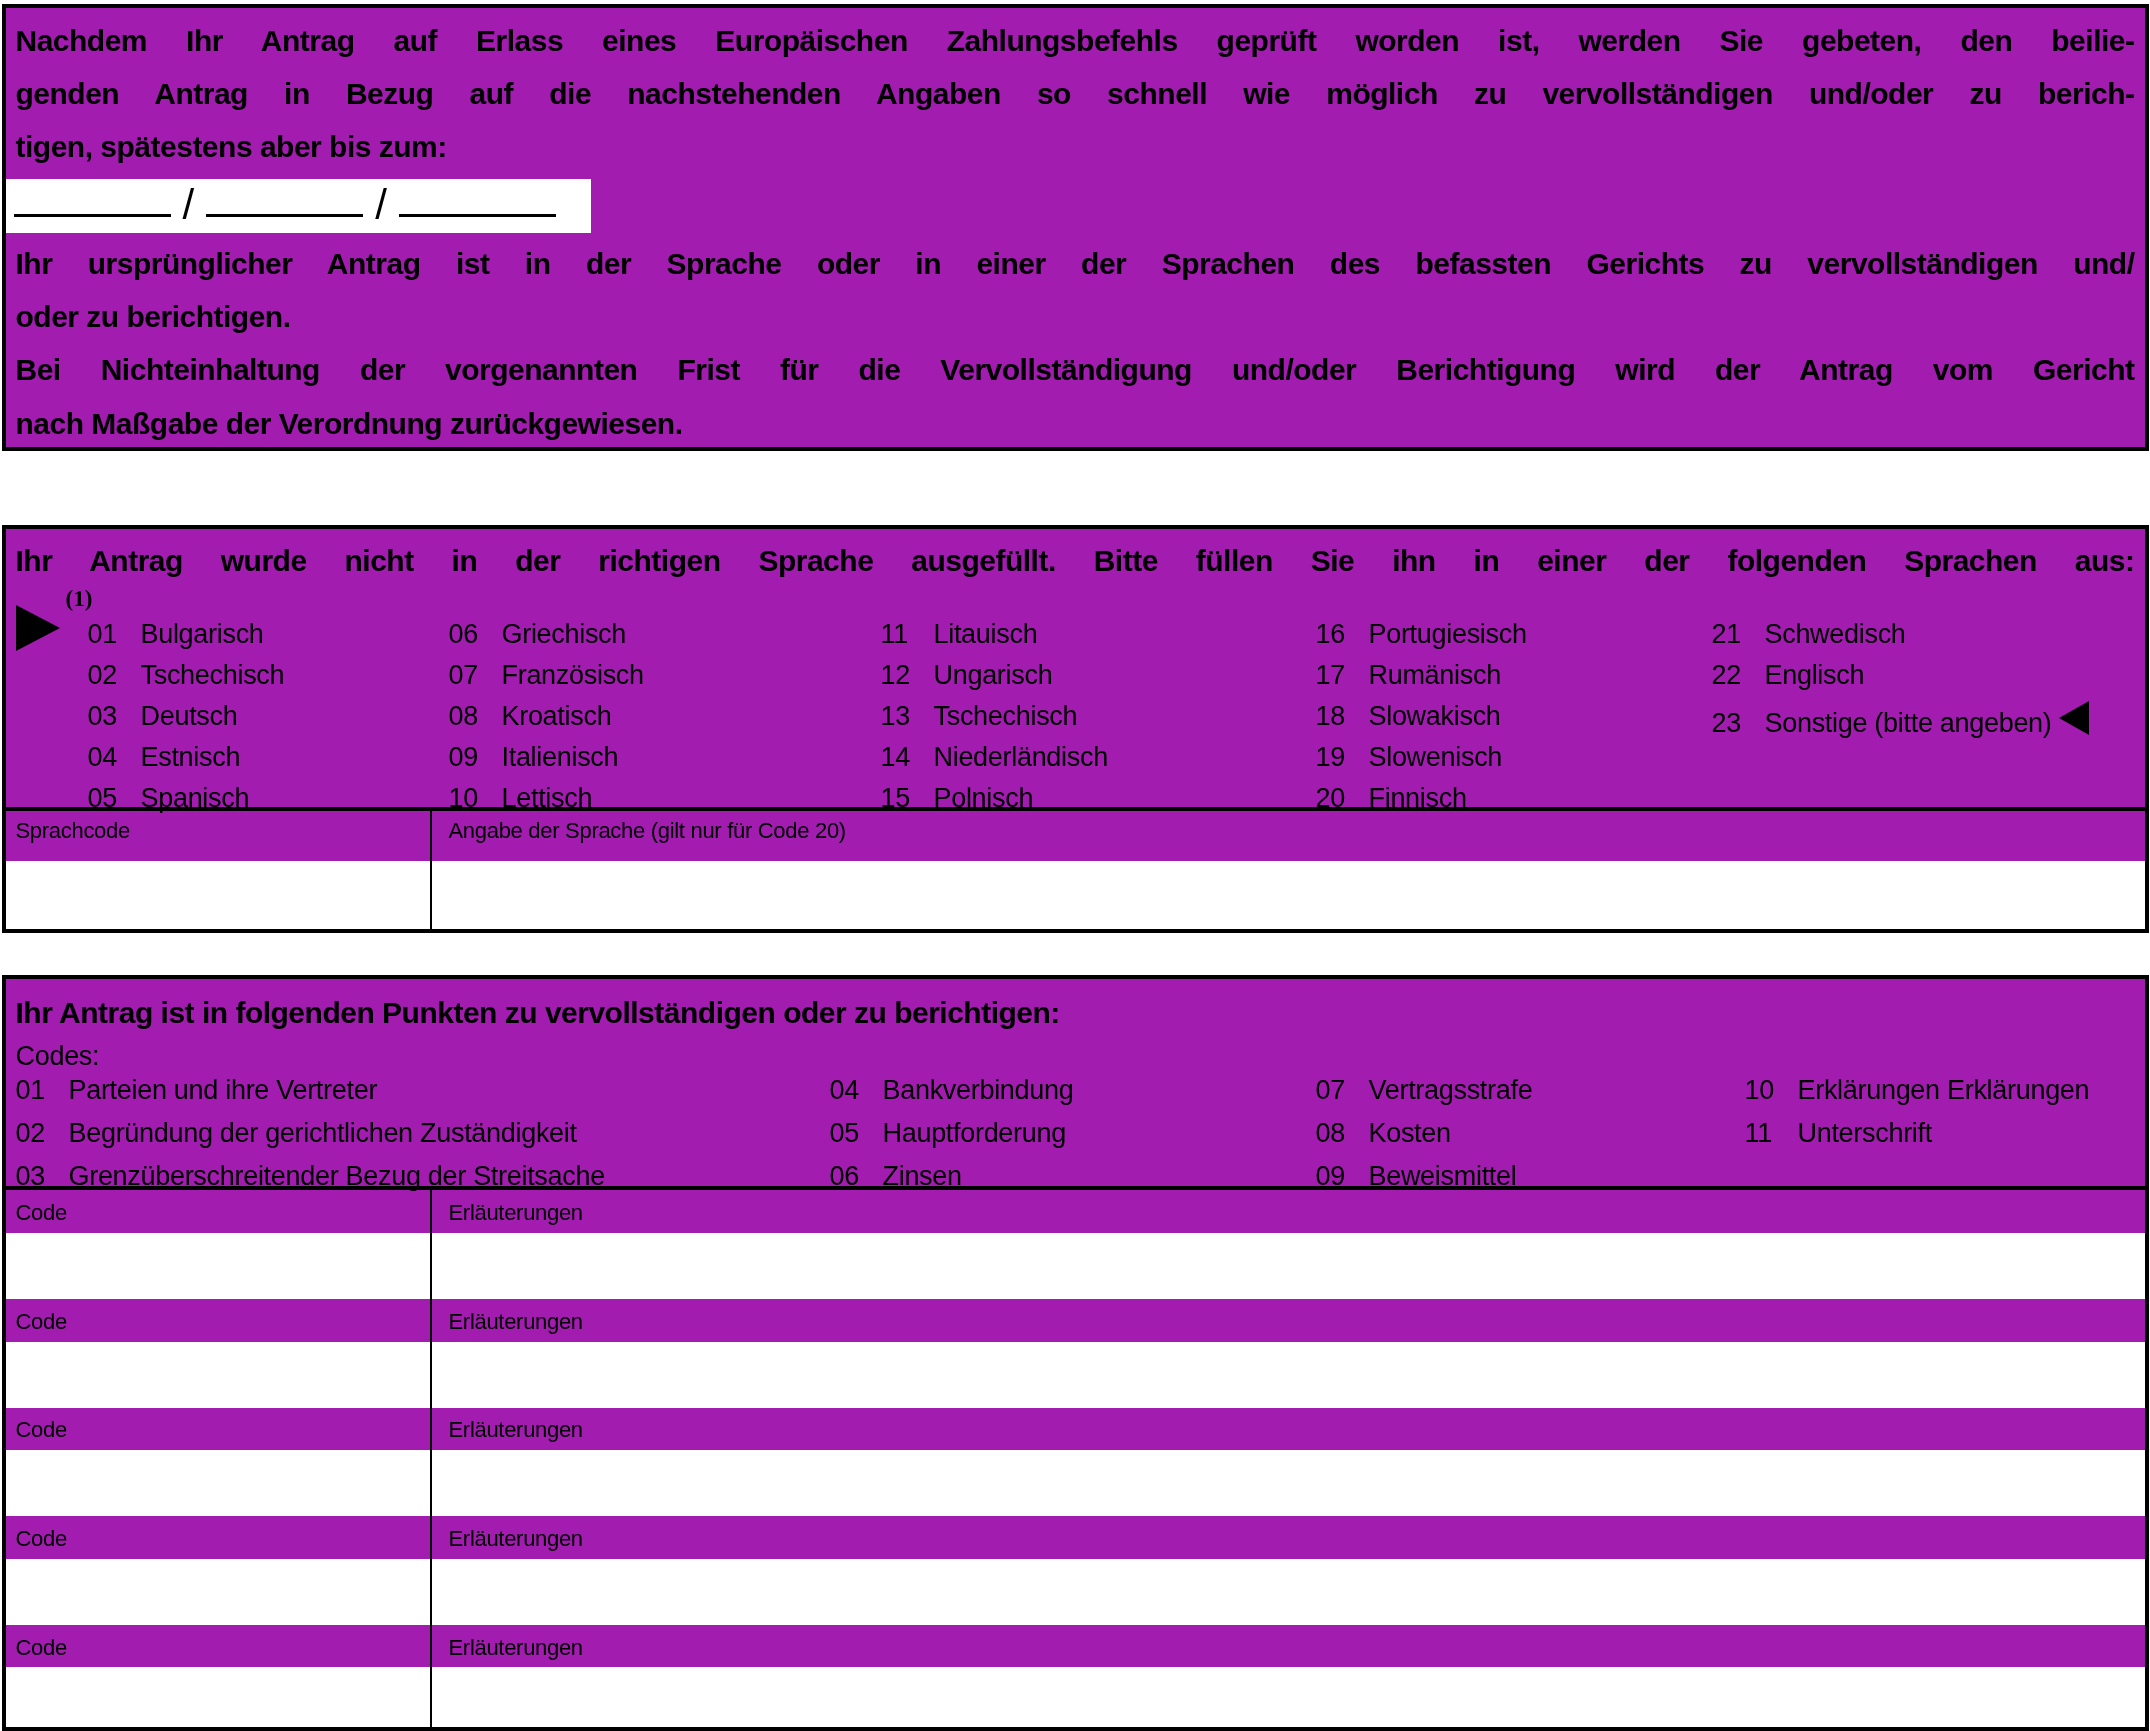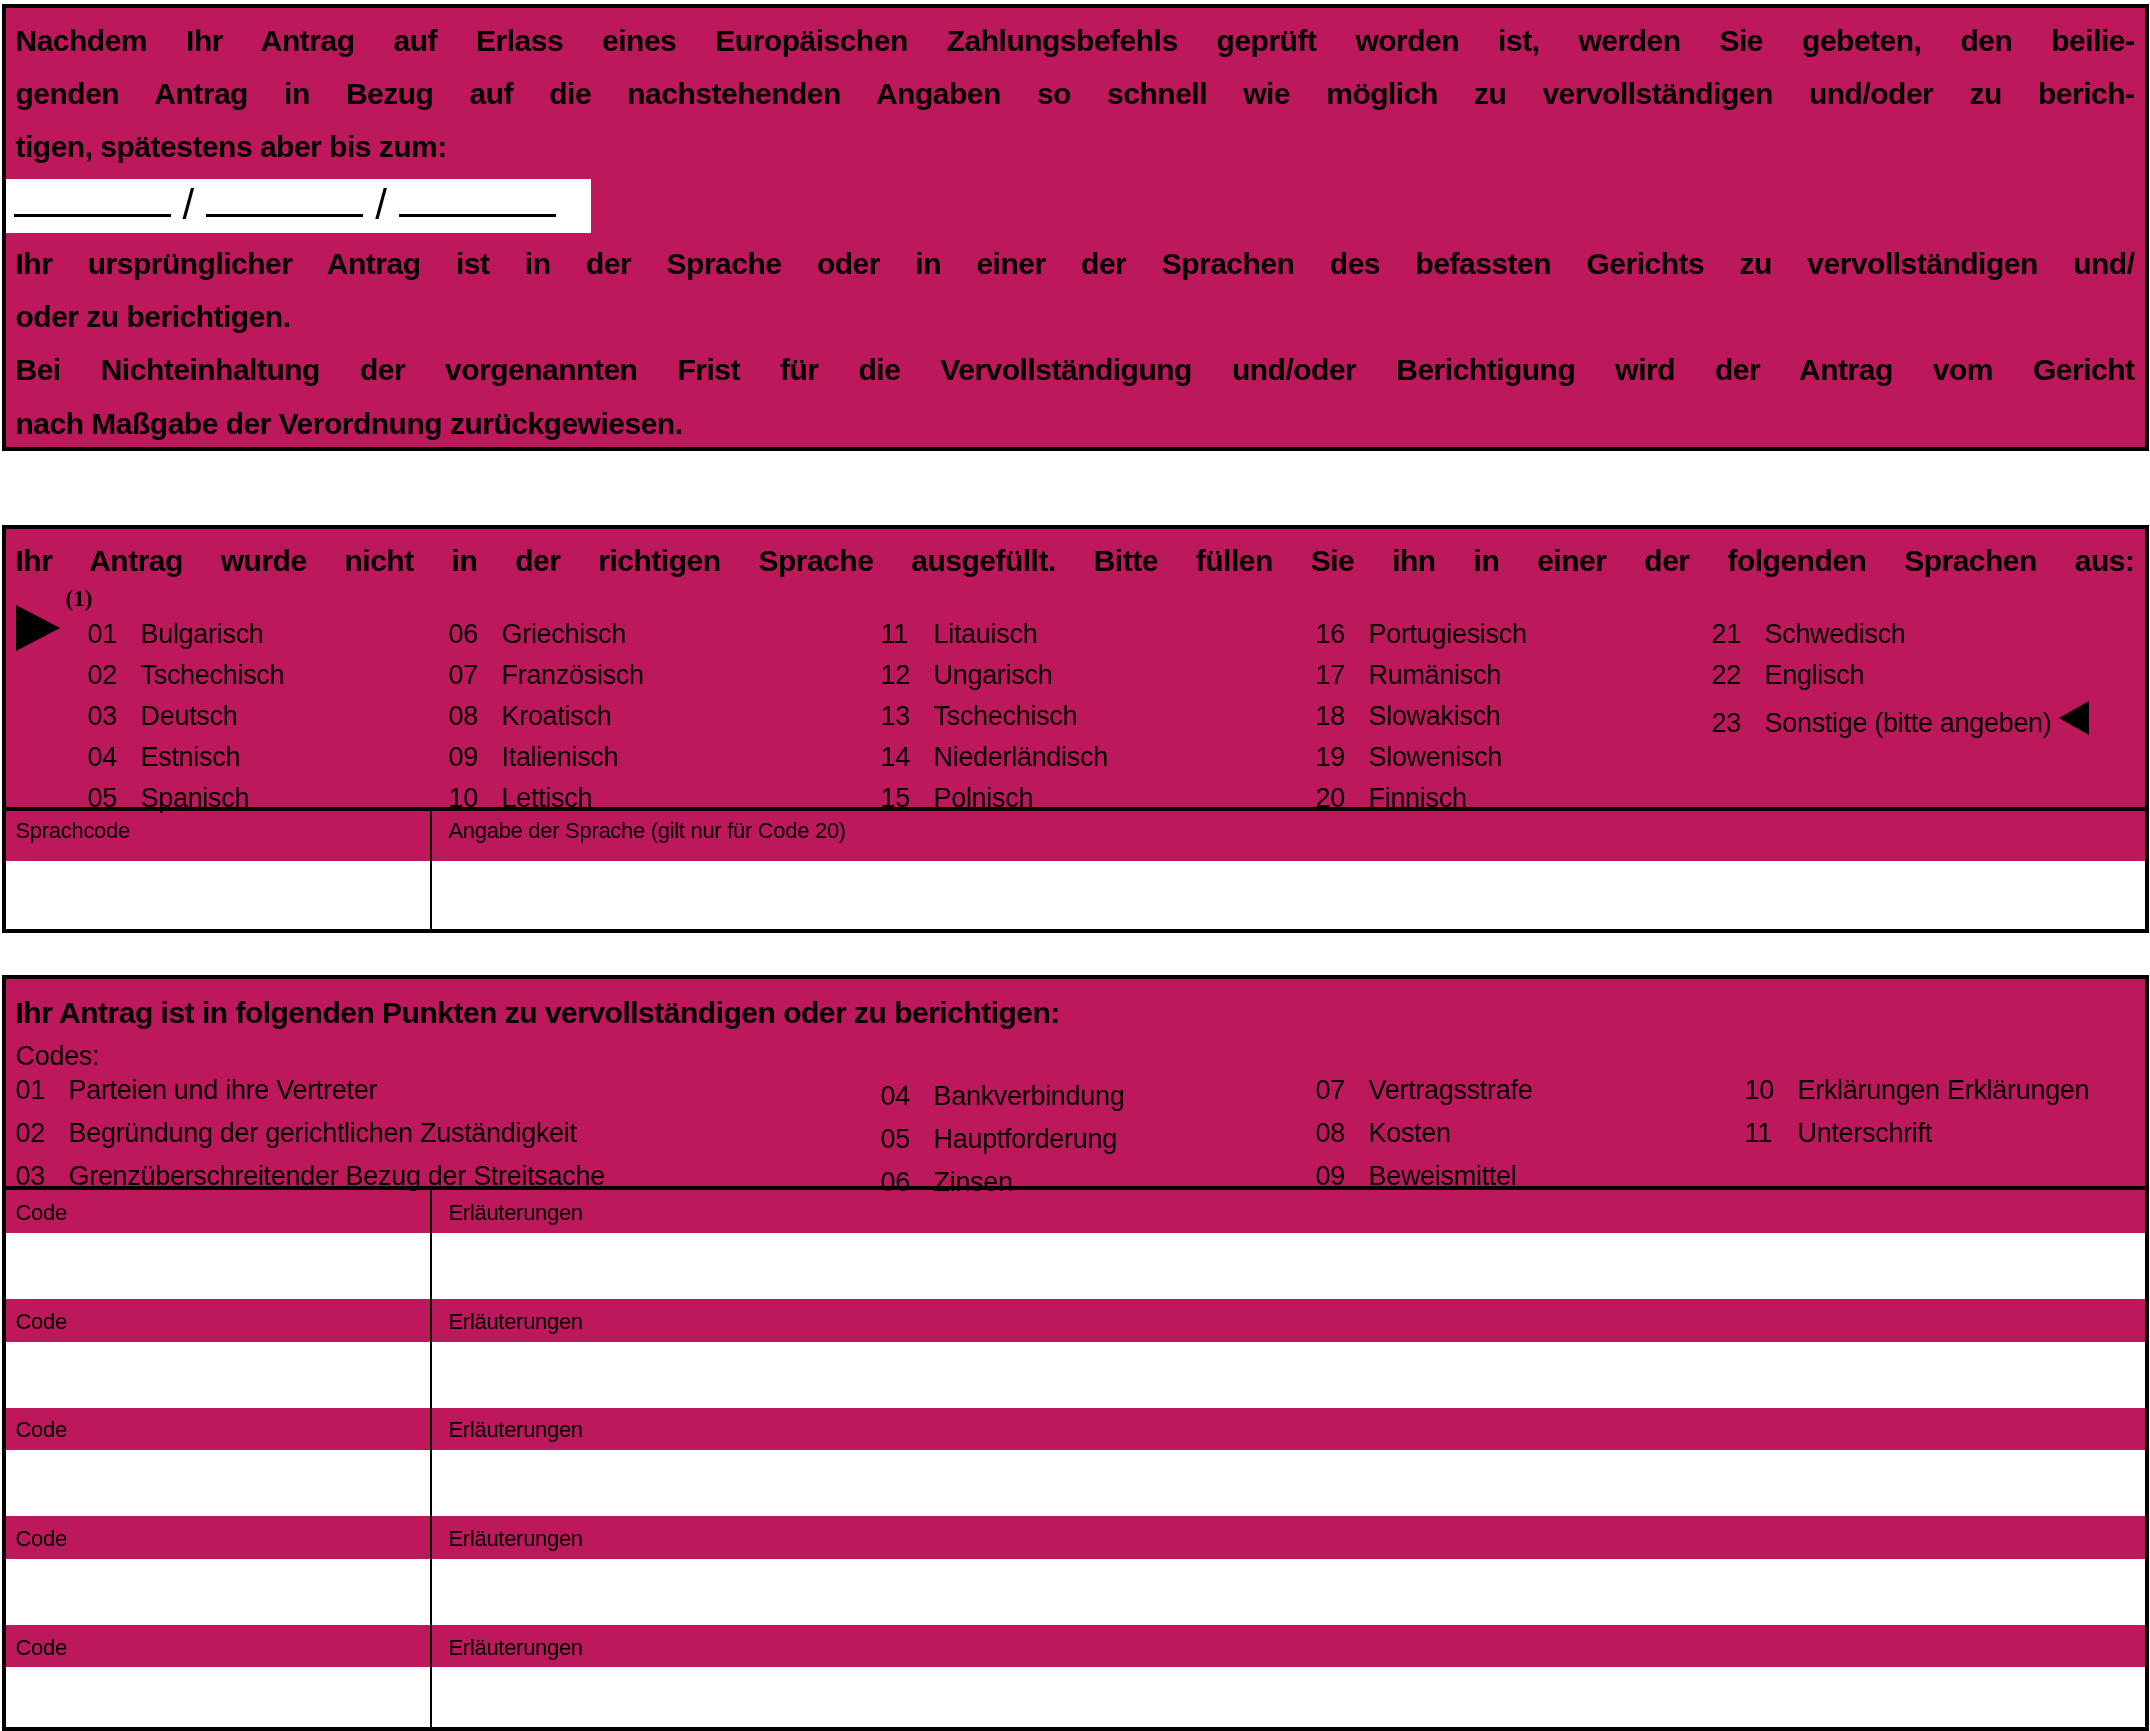--- a/index.html
+++ b/index.html
@@ -1,18 +1,18 @@
 <!DOCTYPE html>
 <html style="font-size:8px"><head>
 <meta charset="utf-8">
 <style>
   html,body{margin:0;padding:0;background:#fff;}
   body{width:2151px;height:1732px;position:relative;overflow:hidden;
        font-family:"Liberation Sans",sans-serif;color:#000;}
-  .panel{position:absolute;left:1.5px;width:2139px;background:#be185d;
+  .panel{position:absolute;left:1.5px;width:2139px;background:#a21caf;
          border:4.5px solid #000;}
   .abs{position:absolute;}
   .bold-line{font-weight:bold;font-size:30px;line-height:35px;letter-spacing:-0.5px;
              left:10px;right:10px;white-space:nowrap;}
   .just{white-space:normal;text-align:justify;text-align-last:justify;}
   .reg{font-size:27px;line-height:33px;letter-spacing:-0.3px;}
   .code-num{display:inline-block;min-width:53px;}
   .white-box{background:#fff;}
   .dateline{width:157px;height:0;border-bottom:3.5px solid #000;}
   .slash{font-size:42px;line-height:1;font-weight:normal;}
@@ -102,21 +102,21 @@
 
 <div class="panel" style="top:975px;height:748px;">
   <div class="abs bold-line" style="top:15.7px;">Ihr Antrag ist in folgenden Punkten zu vervollständigen oder zu berichtigen:</div>
   <div class="abs reg" style="top:61px;left:10px;">Codes:</div>
 
   <div class="codes-col" style="top:96px;left:10px;">
     <div class="codes-item"><span class="code-num">01</span><span>Parteien und ihre Vertreter</span></div>
     <div class="codes-item"><span class="code-num">02</span><span>Begründung der gerichtlichen Zuständigkeit</span></div>
     <div class="codes-item"><span class="code-num">03</span><span>Grenzüberschreitender Bezug der Streitsache</span></div>
   </div>
-  <div class="codes-col" style="top:96px;left:875px;margin-top:6px;">
+  <div class="codes-col" style="top:96px;left:824px;">
     <div class="codes-item"><span class="code-num">04</span><span>Bankverbindung</span></div>
     <div class="codes-item"><span class="code-num">05</span><span>Hauptforderung</span></div>
     <div class="codes-item"><span class="code-num">06</span><span>Zinsen</span></div>
   </div>
   <div class="codes-col" style="top:96px;left:1310px;">
     <div class="codes-item"><span class="code-num">07</span><span>Vertragsstrafe</span></div>
     <div class="codes-item"><span class="code-num">08</span><span>Kosten</span></div>
     <div class="codes-item"><span class="code-num">09</span><span>Beweismittel</span></div>
   </div>
   <div class="codes-col" style="top:96px;left:1739px;">

